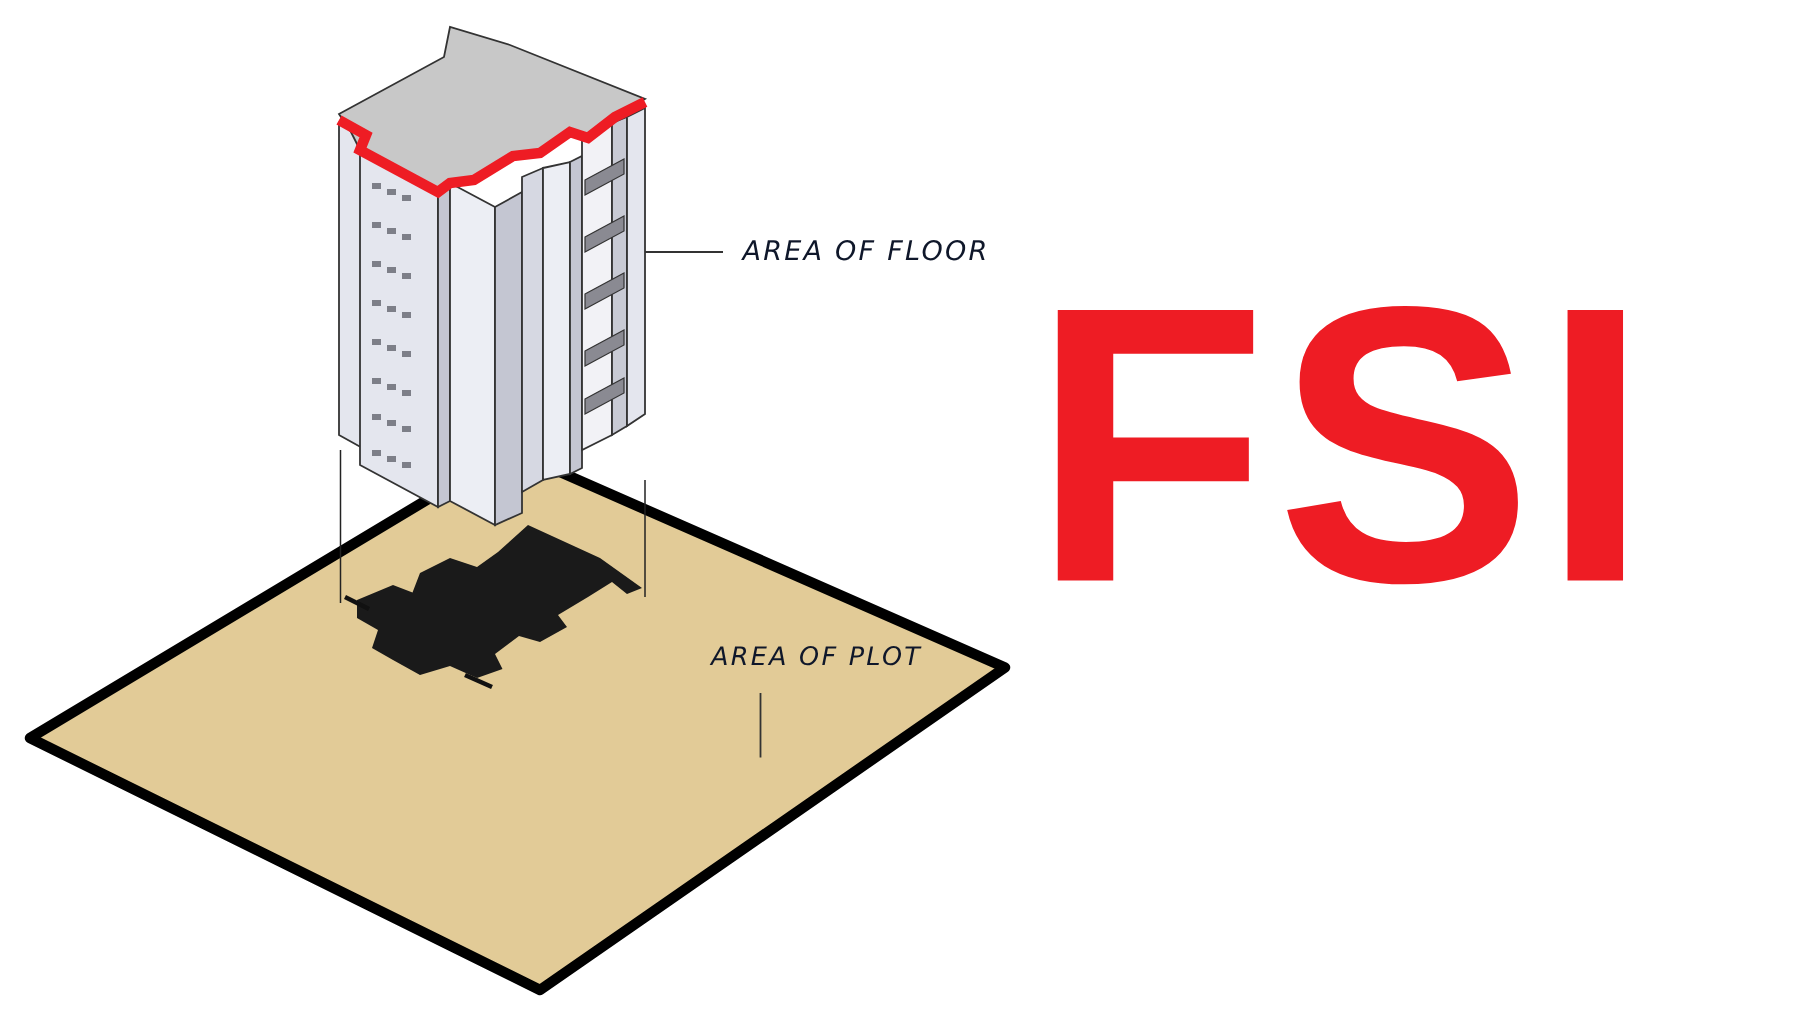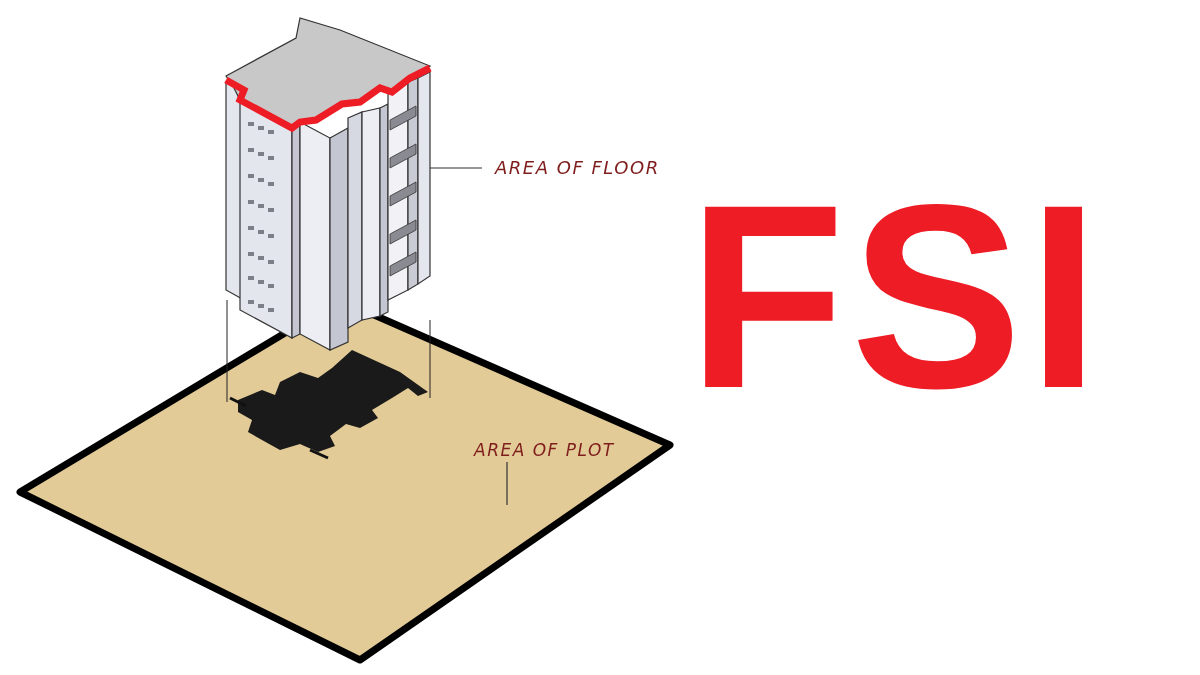--- a/index.html
+++ b/index.html
@@ -1,18 +1,18 @@
 <!DOCTYPE html>
 <html><head>
 <meta charset="utf-8">
 <style>
   html, body { margin:0; padding:0; background:#ffffff; }
   body { width:1200px; height:675px; position:relative; overflow:hidden; font-family:"DejaVu Sans", sans-serif; }
   svg { position:absolute; left:0; top:0; }
-  .lbl { position:absolute; font-family:"DejaVu Sans", sans-serif; font-style:italic; letter-spacing:1.5px; color:#7f1d1d; font-size:18px; white-space:nowrap; }
+  .lbl { position:absolute; font-family:"DejaVu Sans", sans-serif; font-style:italic; letter-spacing:1.5px; color:#0f172a; font-size:18px; white-space:nowrap; }
   .fsi { position:absolute; left:688px; top:166px; font-family:"Liberation Sans", sans-serif; font-weight:bold; font-size:262px; line-height:1; letter-spacing:6px; transform:scaleX(0.98); transform-origin:left top; }
 </style>
 </head>
 <body>
 
 <svg width="1200" height="675" viewBox="0 0 1200 675">
 
   <g>
     <polygon points="20,492 340,300 670,445 360,660" fill="#e2cb97" stroke="#000" stroke-width="7" stroke-linejoin="round"></polygon>
   </g>
@@ -87,14 +87,14 @@
     <rect x="248" y="300" width="6" height="4"></rect>
       <rect x="258" y="304" width="6" height="4"></rect>
       <rect x="268" y="308" width="6" height="4"></rect>
   </g>
 
   <line x1="430" y1="168" x2="482" y2="168" stroke="#333" stroke-width="1.2"></line>
   <line x1="507" y1="462" x2="507" y2="505" stroke="#333" stroke-width="1.2"></line>
 </svg>
 
 <div class="lbl" style="left:495px; top:157px;">AREA OF FLOOR</div>
-<div class="lbl" style="left:474px; top:440px; font-size:17px;">AREA OF PLOT</div>
+<div class="lbl" style="left:474px; top:428px; font-size:17px;">AREA OF PLOT</div>
 <div class="fsi" style="color:#ee1c24;">FSI</div>
 
 </body></html>

